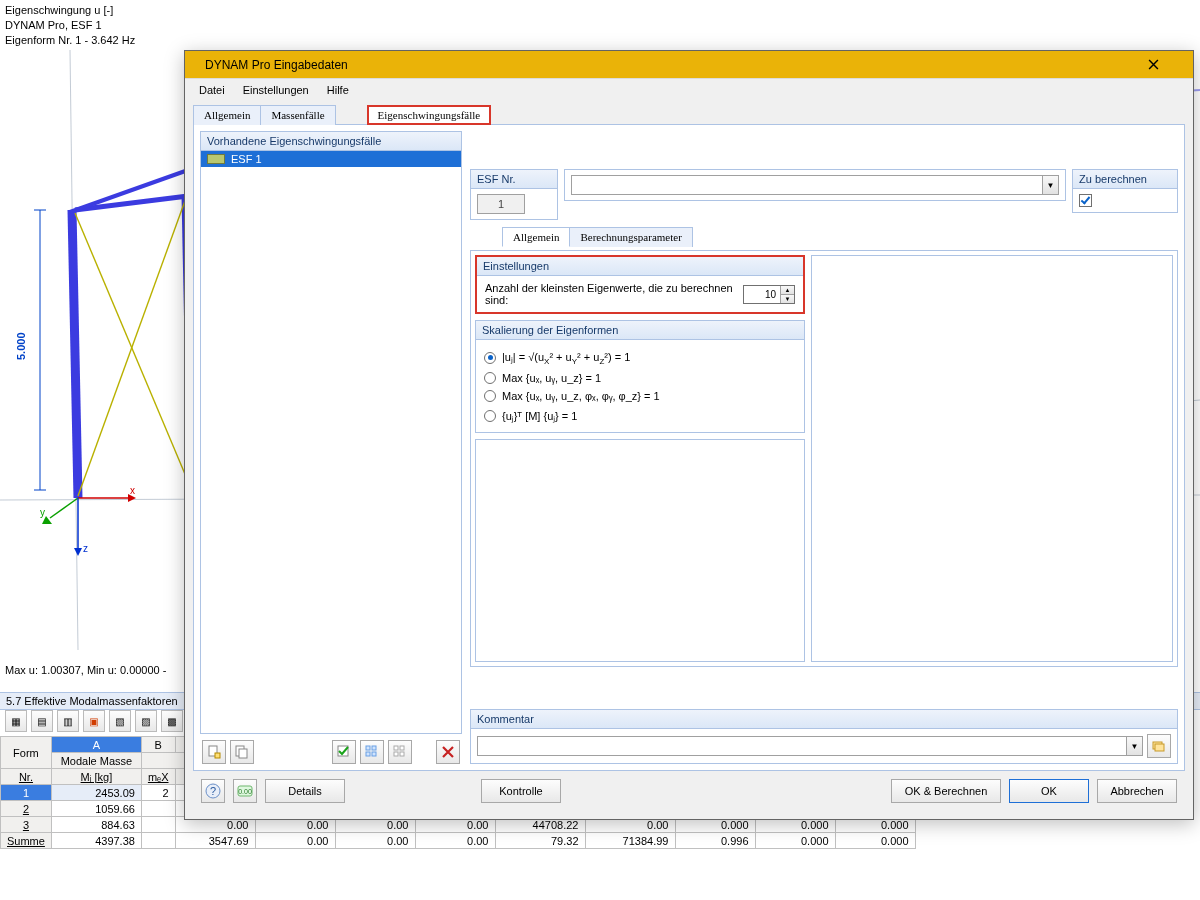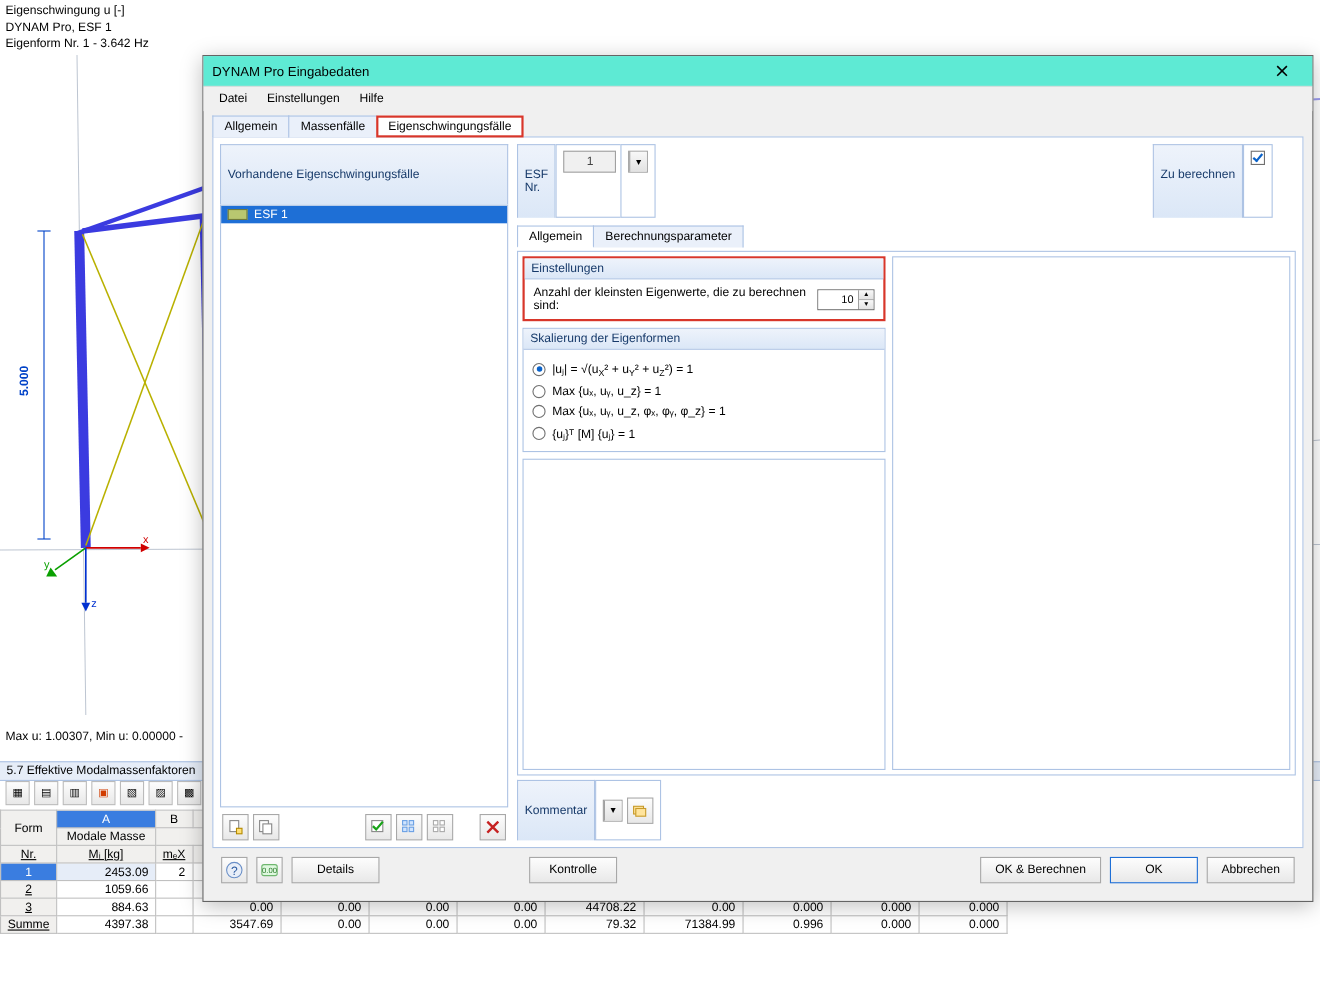--- a/index.html
+++ b/index.html
@@ -81,24 +81,24 @@
     left: 184px; top: 50px;
     width: 1010px; height: 770px;
     border: 1px solid #646464;
     background: #f0f0f0;
     box-shadow: 0 4px 18px rgba(0,0,0,0.25);
     display: flex;
     flex-direction: column;
   }
   .titlebar {
     height: 28px;
-    background: #5eead4;
+    background: #eab308;
     display: flex;
     align-items: center;
-    padding: 0 8px;
+    padding: 0 20px;
     border-bottom: 1px solid #dcdcdc;
   }
   .titlebar .title { flex: 1; font-size: 12px; }
   .closebtn {
     width: 40px; height: 100%;
     display: flex; align-items: center; justify-content: center;
     font-size: 14px;
   }
   .menubar {
     height: 22px;
@@ -120,25 +120,27 @@
     border-bottom: none;
   }
   .tab {
     padding: 3px 10px;
     border: 1px solid #adc3e4;
     border-bottom: none;
     background: #eaf0fa;
     margin-right: -1px;
     position: relative;
     top: 1px;
+    font-family: Liberation Serif, serif;
   }
   .tab.active {
     background: #fff;
     z-index: 2;
     border-bottom: 1px solid #fff;
+    margin-left: 32px;
   }
   .tab.highlight {
     border: 2px solid #d8362a;
     padding: 2px 9px;
   }
   .tabcontent {
     border: 1px solid #adc3e4;
     background: #fff;
     flex: 1;
     display: flex;
@@ -148,21 +150,21 @@
   .leftcol {
     width: 262px;
     display: flex;
     flex-direction: column;
   }
   .panelhead {
     background: linear-gradient(#eef3fb,#dbe7f7);
     border: 1px solid #adc3e4;
     border-bottom: none;
     color: #173a6a;
-    padding: 21px 6px;
+    padding: 3px 6px;
     font-size: 11px;
   }
   .listbox {
     flex: 1;
     border: 1px solid #adc3e4;
     background: #fff;
     overflow: auto;
   }
   .listitem {
     display: flex; align-items: center;
@@ -194,21 +196,21 @@
   .rightcol {
     flex: 1;
     display: flex;
     flex-direction: column;
     gap: 4px;
   }
   .toprow {
     display: flex; gap: 6px;
   }
   .panel {
-    display: flex; flex-direction: row;
+    display: flex; flex-direction: column; margin-top: 38px;
   }
   .panelbody {
     border: 1px solid #adc3e4;
     padding: 5px 6px;
     background: #fff;
   }
   .nrbox {
     width: 48px; height: 20px;
     border: 1px solid #a0a0a0;
     background: #f0f0f0;
@@ -595,21 +597,21 @@
               </div>
           </div>
           <div class="panel" style="flex:1">
             <div class="panelbody">
               <div class="combo">
                 <div style="flex:1"></div>
                 <div class="dd">▼</div>
               </div>
             </div>
           </div>
-          <div class="panel" style="width:130px">
+          <div class="panel" style="width:106px">
             <div class="panelhead">Zu berechnen</div>
             <div class="panelbody">
                 <div class="chk checked"></div>
               </div>
           </div>
         </div>
 
         <div class="subtabs">
           <div class="tab active">Allgemein</div>
           <div class="tab">Berechnungsparameter</div>

